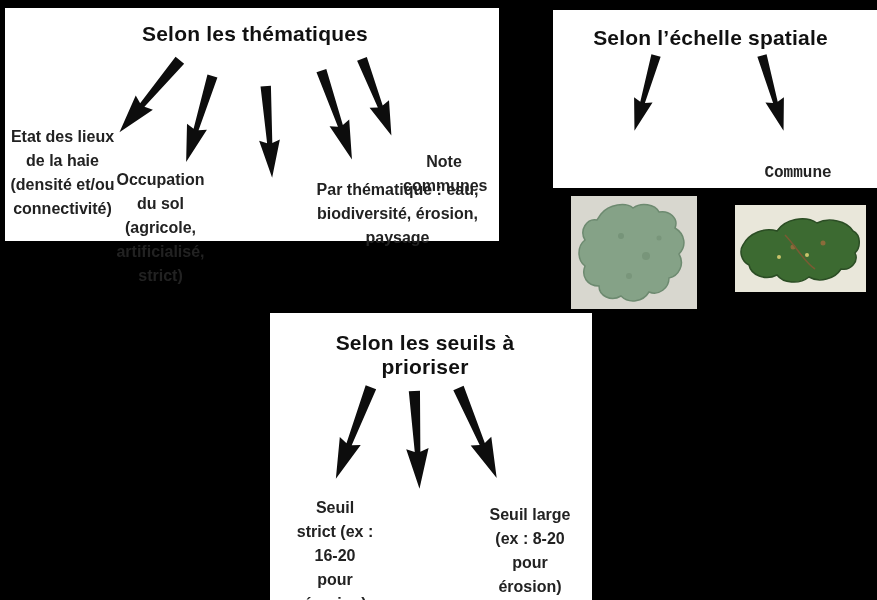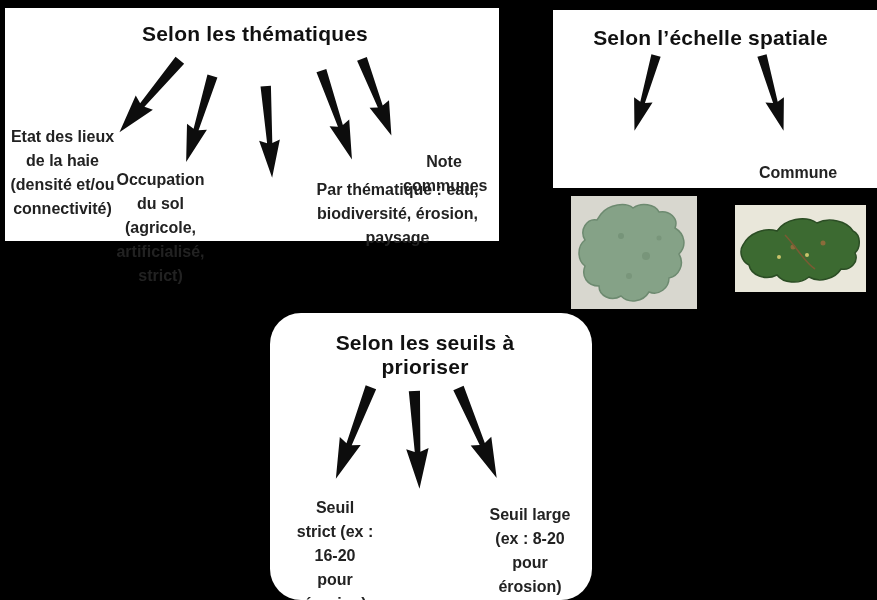--- a/index.html
+++ b/index.html
@@ -84,21 +84,21 @@
   <div class="panel" style="left:553px; top:10px; width:315px; height:178px;">
     <div class="panel-title" style="left:0px; top:16px; width:315px;">Selon l’échelle spatiale</div>
 
     <svg class="arrow" viewBox="0 0 30 92" preserveAspectRatio="none" style="left:80px; top:44px; width:24px; height:80px; transform:rotate(16deg);" fill="#0d0d0d">
       <use href="#arrow-shape"></use>
       </svg>
     <svg class="arrow" viewBox="0 0 30 92" preserveAspectRatio="none" style="left:208px; top:44px; width:24px; height:80px; transform:rotate(-16deg);" fill="#0d0d0d">
       <use href="#arrow-shape"></use>
       </svg>
 
-    <div class="lbl" style="left:205px; top:151px; width:80px;">Commune</div>
+    <div class="lbl" style="left:205px; top:151px; width:80px;font-family:Liberation Mono, monospace;">Commune</div>
   </div>
 
   <div class="map" id="map-communaute" style="left:571px; top:196px; width:126px; height:113px;">
     <svg width="126" height="113" viewBox="0 0 126 113">
       <path stroke="#6d8a70" stroke-width="1.5" d="M30,18 C38,8 55,6 62,12 C70,6 84,8 88,16 C98,14 108,22 104,32
                C114,38 116,50 108,58 C114,68 108,80 98,82 C98,92 88,100 78,96
                C72,106 58,108 50,100 C40,106 28,100 28,90 C16,90 10,80 14,70
                C6,64 6,50 14,44 C8,34 16,22 26,24 Z" fill="#85a287"></path>
       <circle cx="50" cy="40" r="3" fill="#6d8a70" opacity="0.6"></circle>
       <circle cx="75" cy="60" r="4" fill="#6d8a70" opacity="0.55"></circle>
@@ -113,21 +113,21 @@
                C126,30 126,42 120,48 C124,56 116,66 106,64 C100,74 84,78 74,72
                C64,80 48,78 42,70 C30,76 16,70 14,60 C6,56 4,46 8,40 Z" fill="#3c6a31"></path>
       <circle cx="58" cy="42" r="2.5" fill="#8b6b3a"></circle>
       <circle cx="72" cy="50" r="2" fill="#c9c36b"></circle>
       <circle cx="88" cy="38" r="2.5" fill="#8b6b3a"></circle>
       <circle cx="44" cy="52" r="2" fill="#c9c36b"></circle>
       <path d="M50,30 C60,40 70,58 80,64" stroke="#7a5a33" stroke-width="1.5" fill="none"></path>
     </svg>
   </div>
 
-  <div class="panel" style="left:270px; top:313px; width:310px; height:287px;border-radius:31px;">
+  <div class="panel" style="left:270px; top:313px; width:310px; height:287px;">
     <div class="panel-title" style="left:45px; top:18px; width:220px;">Selon les seuils à prioriser</div>
 
     <svg class="arrow" viewBox="0 0 30 92" preserveAspectRatio="none" style="left:69px; top:71px; width:28px; height:100px; transform:rotate(21deg);" fill="#0d0d0d">
       <use href="#arrow-shape"></use>
       </svg>
     <svg class="arrow" viewBox="0 0 30 92" preserveAspectRatio="none" style="left:133px; top:78px; width:28px; height:100px; transform:rotate(-3deg);" fill="#0d0d0d">
       <use href="#arrow-shape"></use>
       </svg>
     <svg class="arrow" viewBox="0 0 30 92" preserveAspectRatio="none" style="left:194px; top:71px; width:28px; height:100px; transform:rotate(-23deg);" fill="#0d0d0d">
       <use href="#arrow-shape"></use>

